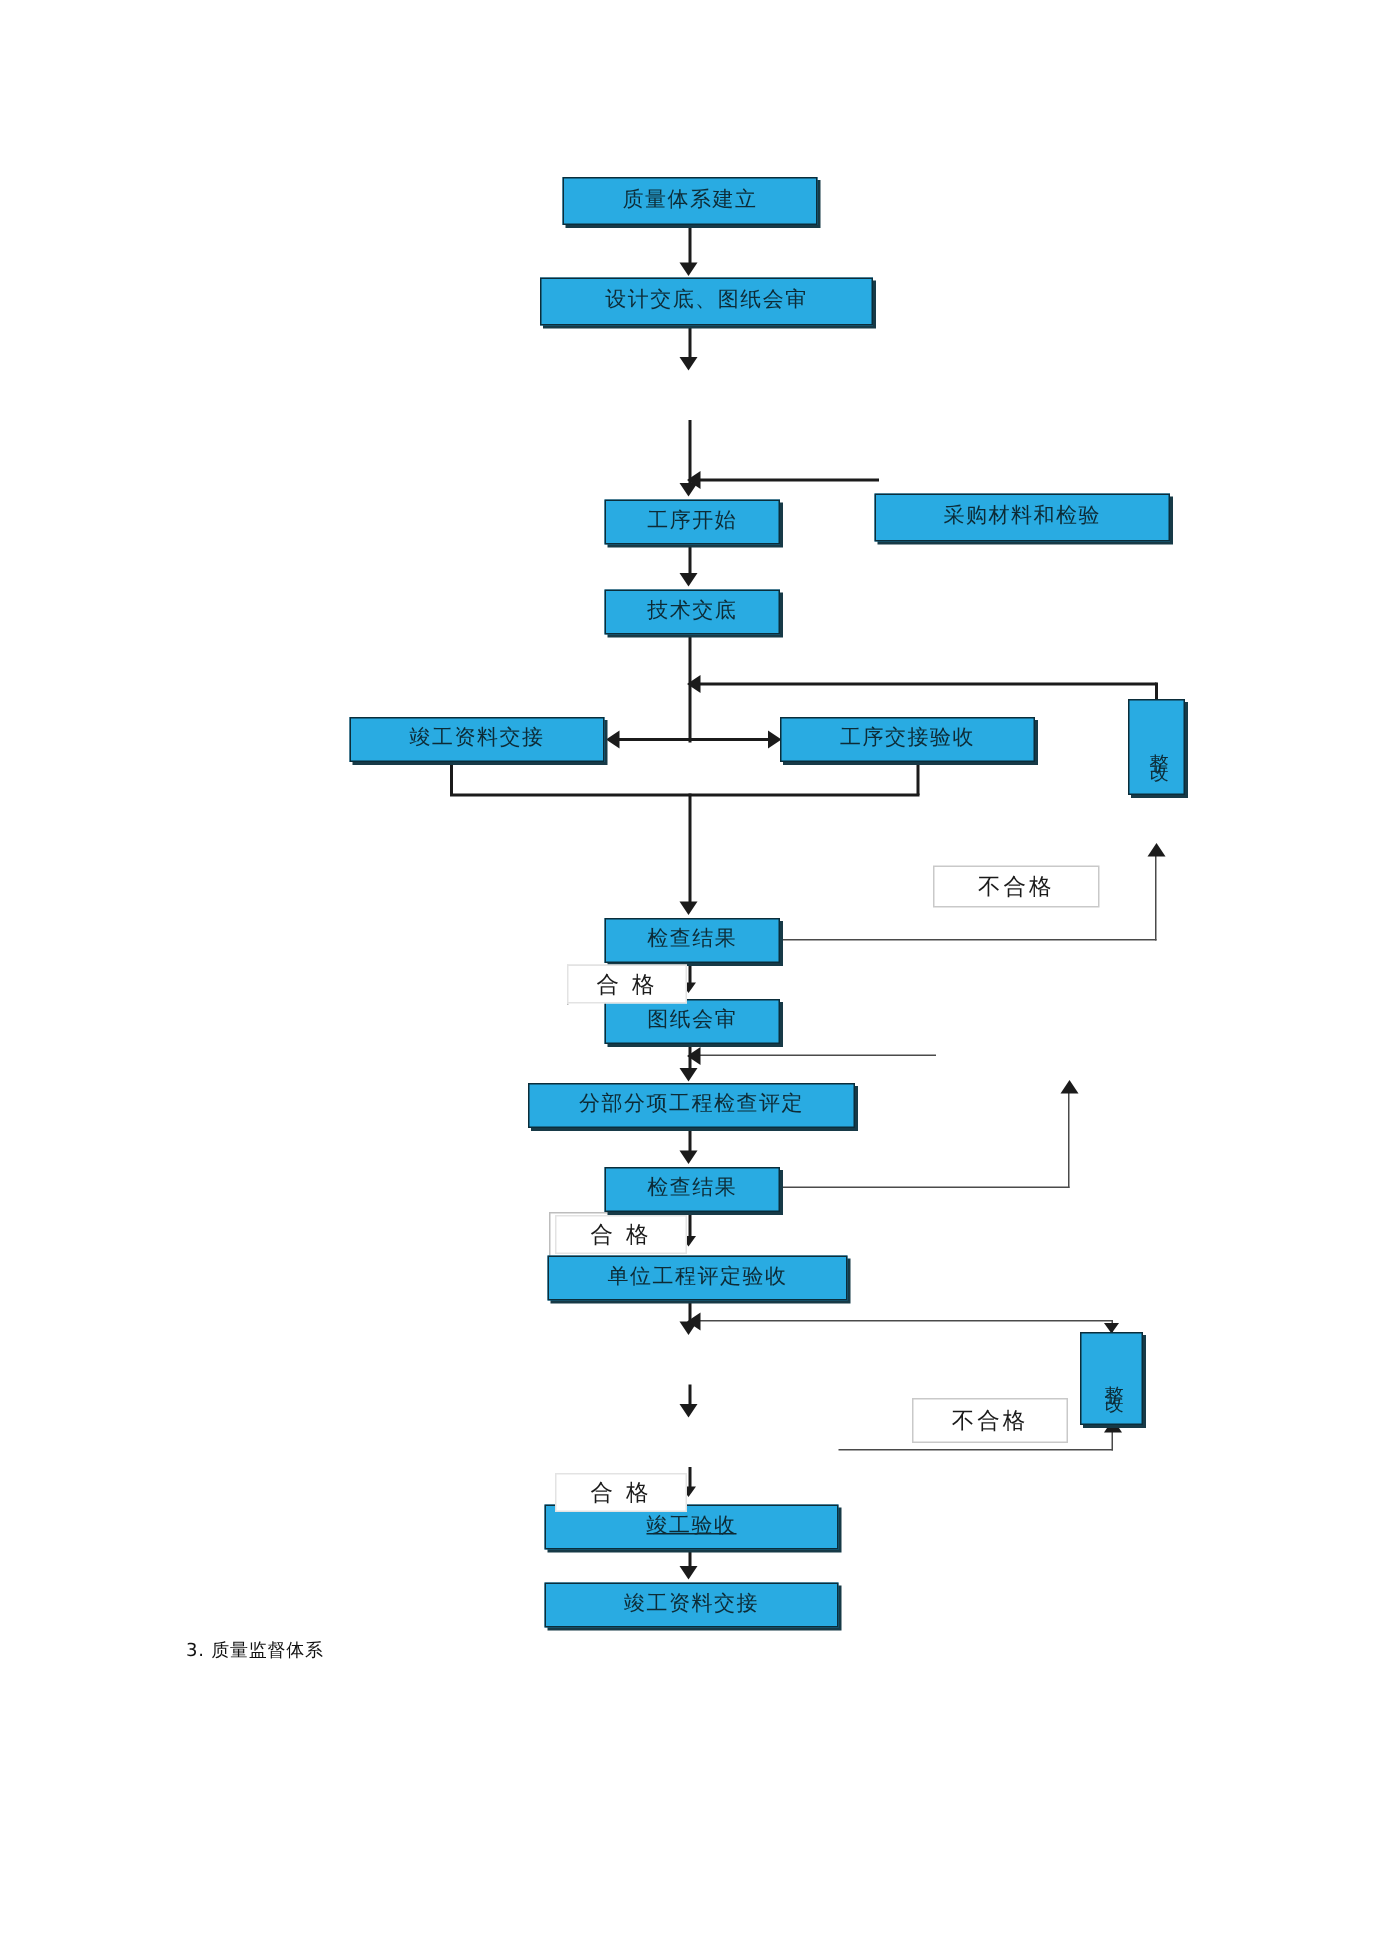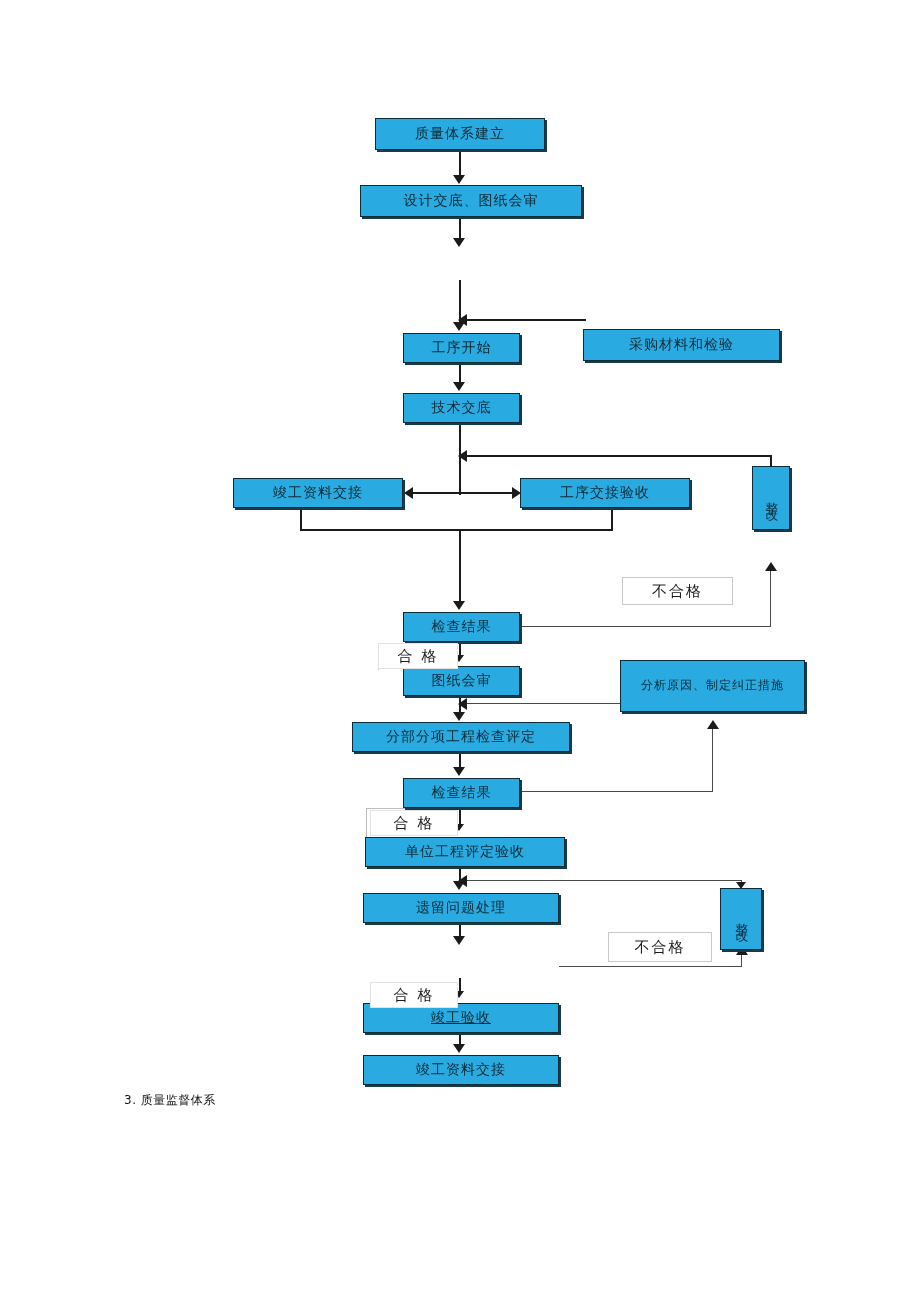--- a/index.html
+++ b/index.html
@@ -198,25 +198,23 @@
   <div class="node" style="left:375px; top:118px; width:170px; height:32px;">质量体系建立</div>
   <div class="node" style="left:360px; top:185px; width:222px; height:32px;">设计交底、图纸会审</div>
   <div class="node" style="left:583px; top:289px; width:197px; height:32px;margin-top:40px;">采购材料和检验</div>
   <div class="node" style="left:403px; top:333px; width:117px; height:30px;">工序开始</div>
   <div class="node" style="left:403px; top:393px; width:117px; height:30px;">技术交底</div>
   <div class="node" style="left:233px; top:478px; width:170px; height:30px;">竣工资料交接</div>
   <div class="node" style="left:520px; top:478px; width:170px; height:30px;">工序交接验收</div>
   <div class="node vertical" style="left:752px; top:466px; width:38px; height:64px; font-size:13px;">整改</div>
   <div class="node" style="left:403px; top:612px; width:117px; height:30px;">检查结果</div>
   <div class="node" style="left:403px; top:666px; width:117px; height:30px;">图纸会审</div>
-  <div class="node" style="left:620px; top:660px; width:185px; height:52px; font-size:12px;">分析原因、制定纠正措施</div>
   <div class="node" style="left:352px; top:722px; width:218px; height:30px;">分部分项工程检查评定</div>
   <div class="node" style="left:403px; top:778px; width:117px; height:30px;">检查结果</div>
   <div class="node" style="left:365px; top:837px; width:200px; height:30px;">单位工程评定验收</div>
-  <div class="node" style="left:363px; top:893px; width:196px; height:30px;">遗留问题处理</div>
   <div class="node vertical" style="left:720px; top:888px; width:42px; height:62px; font-size:13px;">整改</div>
   <div class="node" style="left:363px; top:1003px; width:196px; height:30px;text-decoration:underline;">竣工验收</div>
   <div class="node" style="left:363px; top:1055px; width:196px; height:30px;">竣工资料交接</div>
 
   <div class="tag" style="left:622px; top:577px; width:111px; height:28px;">不合格</div>
   <div class="tag" style="left:378px; top:643px; width:80px; height:26px; border-color:#e3e3e3;">合  格</div>
   <div class="tag" style="left:370px; top:810px; width:88px; height:26px; border-color:#e3e3e3;">合  格</div>
   <div class="tag" style="left:608px; top:932px; width:104px; height:30px;">不合格</div>
   <div class="tag" style="left:370px; top:982px; width:88px; height:26px; border-color:#e3e3e3;">合  格</div>
 

